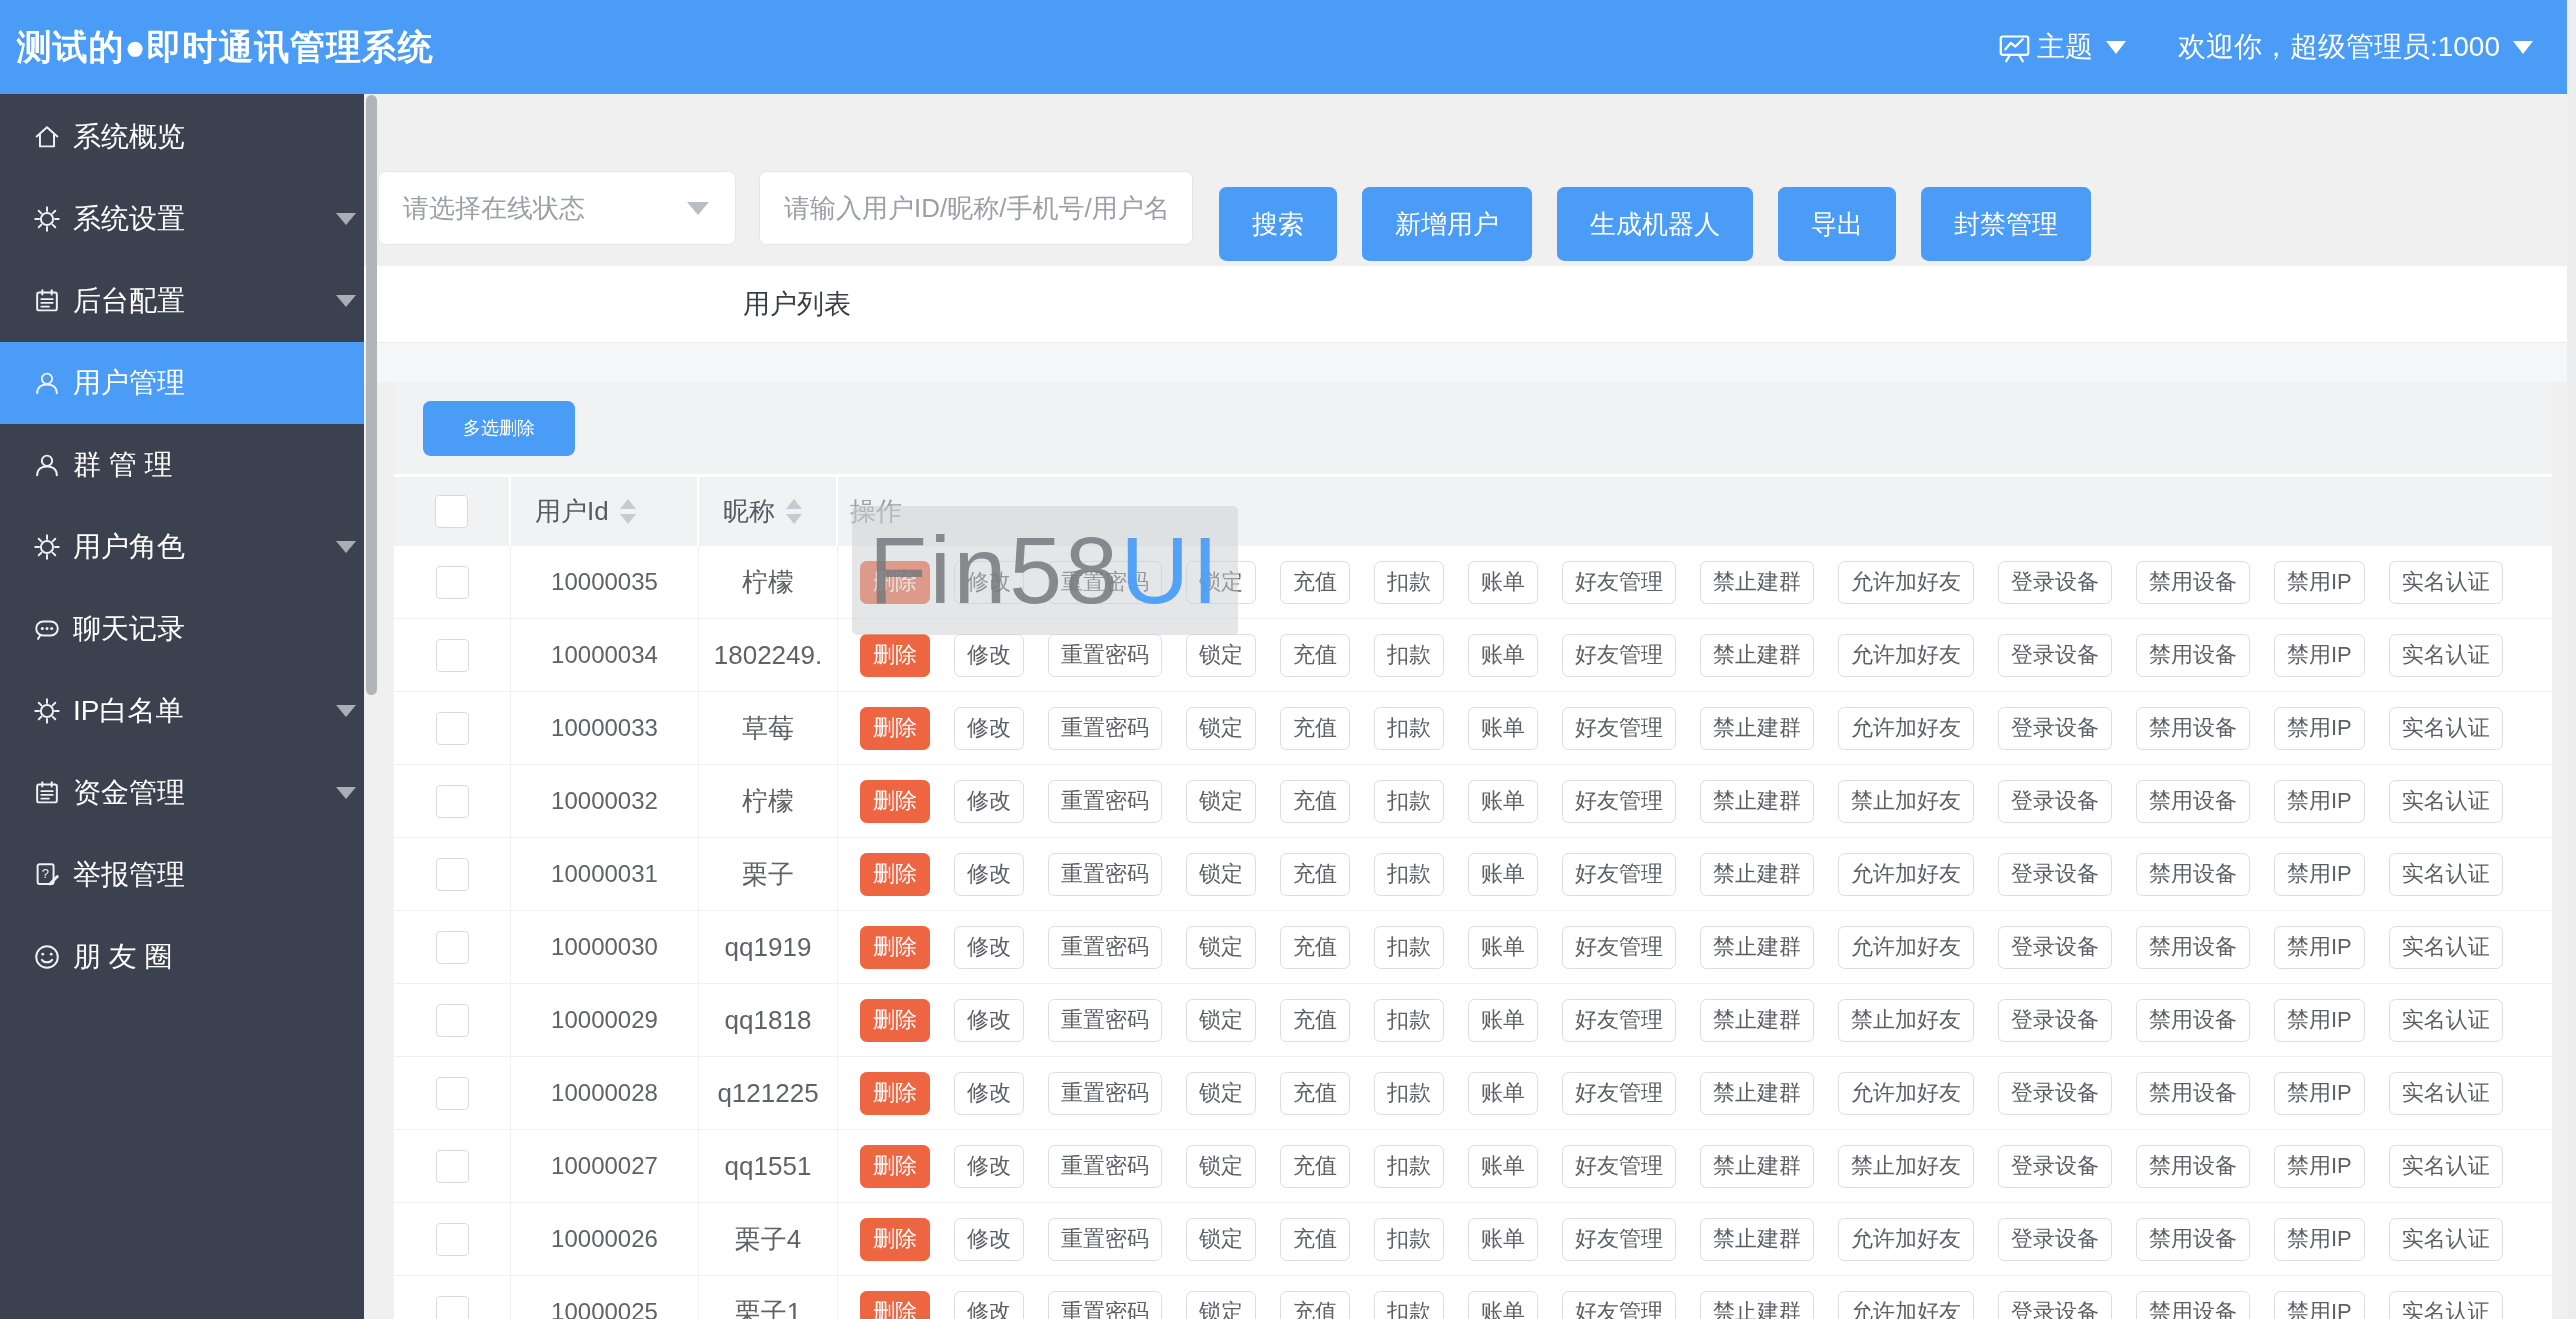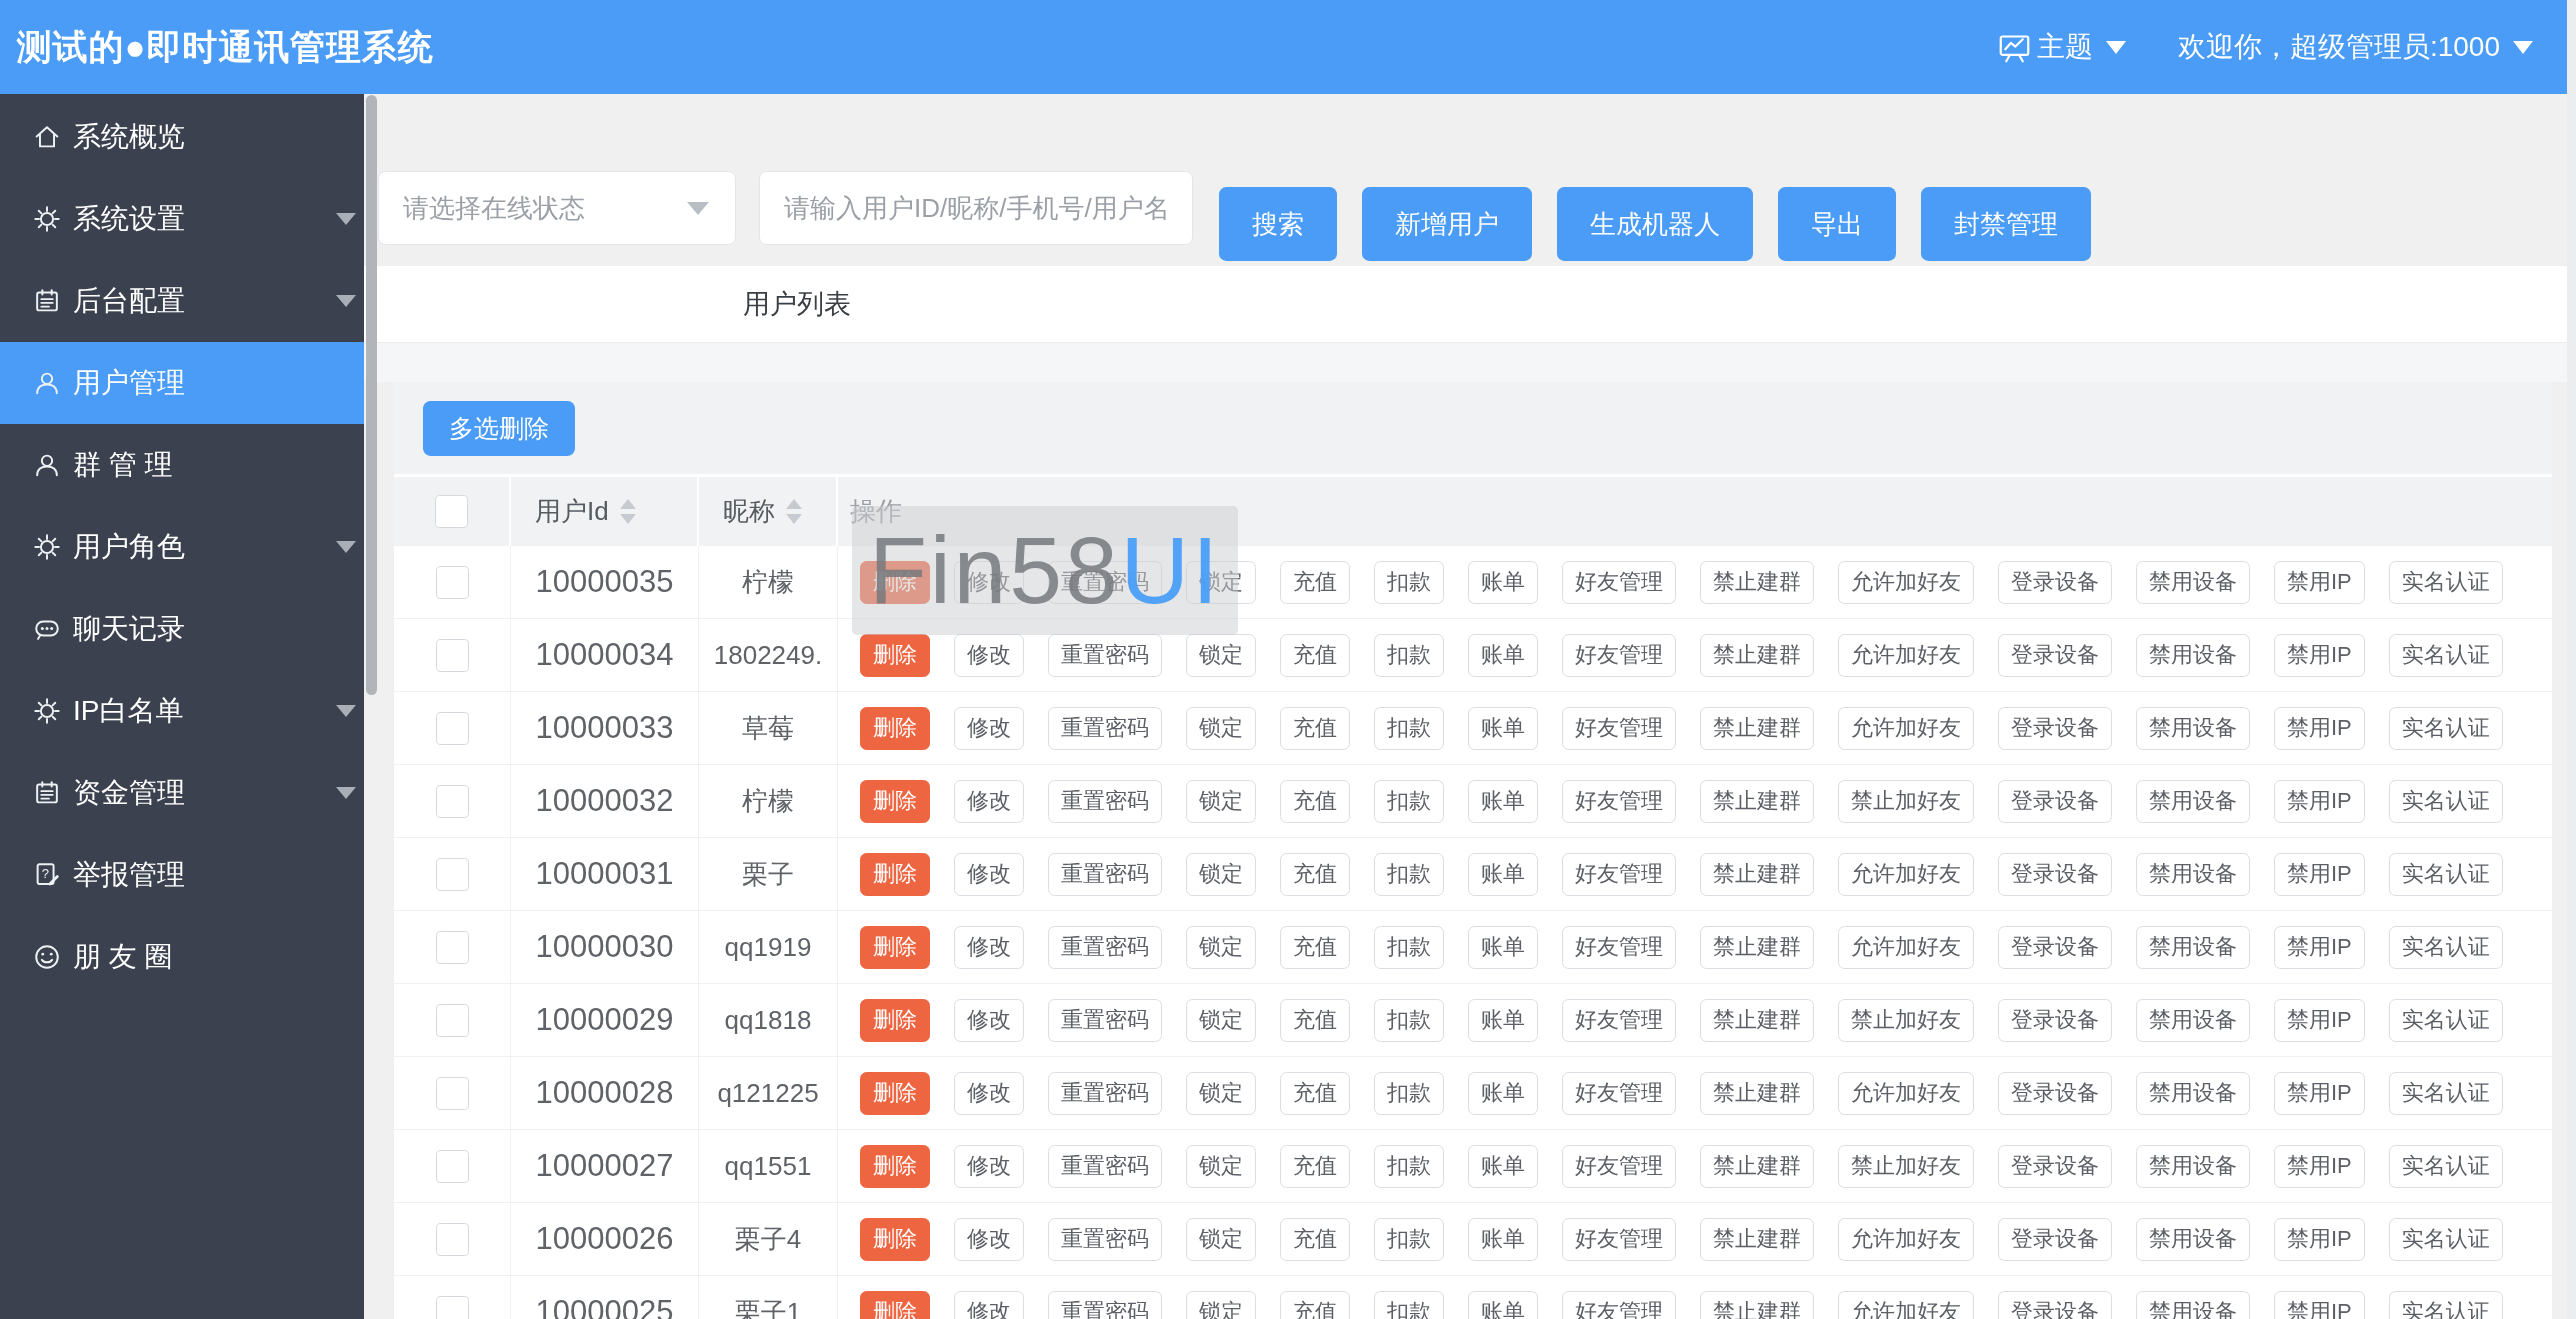--- a/index.html
+++ b/index.html
@@ -44,40 +44,40 @@
 
   
   #title-band{position:absolute;left:364px;top:266px;width:2212px;height:77px;background:#fff;
     border-bottom:1.9px solid #ececec;box-sizing:border-box;display:flex;align-items:center;}
   #panel-title{margin-left:379px;font-size:27px;color:#3a3f45;font-weight:500;}
   #gap-band{position:absolute;left:364px;top:343px;width:2212px;height:39px;background:#f5f6f8;}
 
   
   #card{position:absolute;left:394px;top:382px;width:2158px;height:938px;background:#fff;overflow:hidden;z-index:10;}
   #card-toolbar{position:absolute;left:0;top:0;width:100%;height:92px;background:#f1f2f3;}
-  #bulk-delete{position:absolute;left:29px;top:18.5px;height:55px;padding:0 26px;background:#4a9cf7;
-    color:#fff;border:none;border-radius:7.4px;font-size:25px;font-family:inherit;cursor:pointer;}
+  #bulk-delete{position:absolute;left:29px;top:18.5px;height:55px;padding:0 40px;background:#4a9cf7;
+    color:#fff;border:none;border-radius:7.4px;font-size:18px;font-family:inherit;cursor:pointer;}
   #table-header{position:absolute;left:0;top:95px;width:100%;height:69px;background:#f1f2f3;display:flex;}
   .th{display:flex;align-items:center;box-sizing:border-box;}
   .th-check{width:117px;border-right:2.8px solid #fff;justify-content:center;}
   .th-id{width:188px;border-right:2.8px solid #fff;padding-left:24px;}
   .th-nick{width:139px;border-right:2.8px solid #fff;padding-left:24px;}
   .th-ops{flex:1;padding-left:12px;}
   .th-label{font-size:26px;color:#565b61;}
   .th-ops .th-label{color:#9a9ea5;}
   .sort-stack{display:inline-flex;flex-direction:column;gap:4.6px;margin-left:11px;}
   .tri-up{width:0;height:0;border-left:8.3px solid transparent;border-right:8.3px solid transparent;
     border-bottom:10.2px solid #c7cbd1;}
   .tri-down{width:0;height:0;border-left:8.3px solid transparent;border-right:8.3px solid transparent;
     border-top:10.2px solid #c7cbd1;}
   #table-body{position:absolute;left:0;top:164px;width:100%;}
   .tr{height:73px;display:flex;border-bottom:1.9px solid #eef0f2;box-sizing:border-box;background:#fff;}
   .td{display:flex;align-items:center;box-sizing:border-box;}
   .td-check{width:117px;border-right:1.9px solid #f0f1f3;justify-content:center;}
-  .td-id{width:188px;border-right:1.9px solid #f0f1f3;justify-content:center;font-size:31px;color:#5f6368;}
+  .td-id{width:188px;border-right:1.9px solid #f0f1f3;justify-content:center;font-size:24px;color:#5f6368;}
   .td-nick{width:139px;border-right:1.9px solid #f0f1f3;justify-content:center;font-size:26px;color:#5f6368;}
   .td-ops{flex:1;padding-left:22px;gap:24px;}
   .checkbox{width:33px;height:33px;background:#fff;border:1.9px solid #d5d9de;border-radius:4.6px;
     box-sizing:border-box;cursor:pointer;}
   .op-btn{height:43px;padding:0 12px;border:1.9px solid #dadde2;border-radius:6.5px;background:#fff;
     color:#5c6066;font-size:22px;font-family:inherit;display:flex;align-items:center;
     cursor:pointer;white-space:nowrap;box-sizing:border-box;}
   .op-btn.danger{background:#ee6542;border-color:#ee6542;color:#fff;}
 
   

